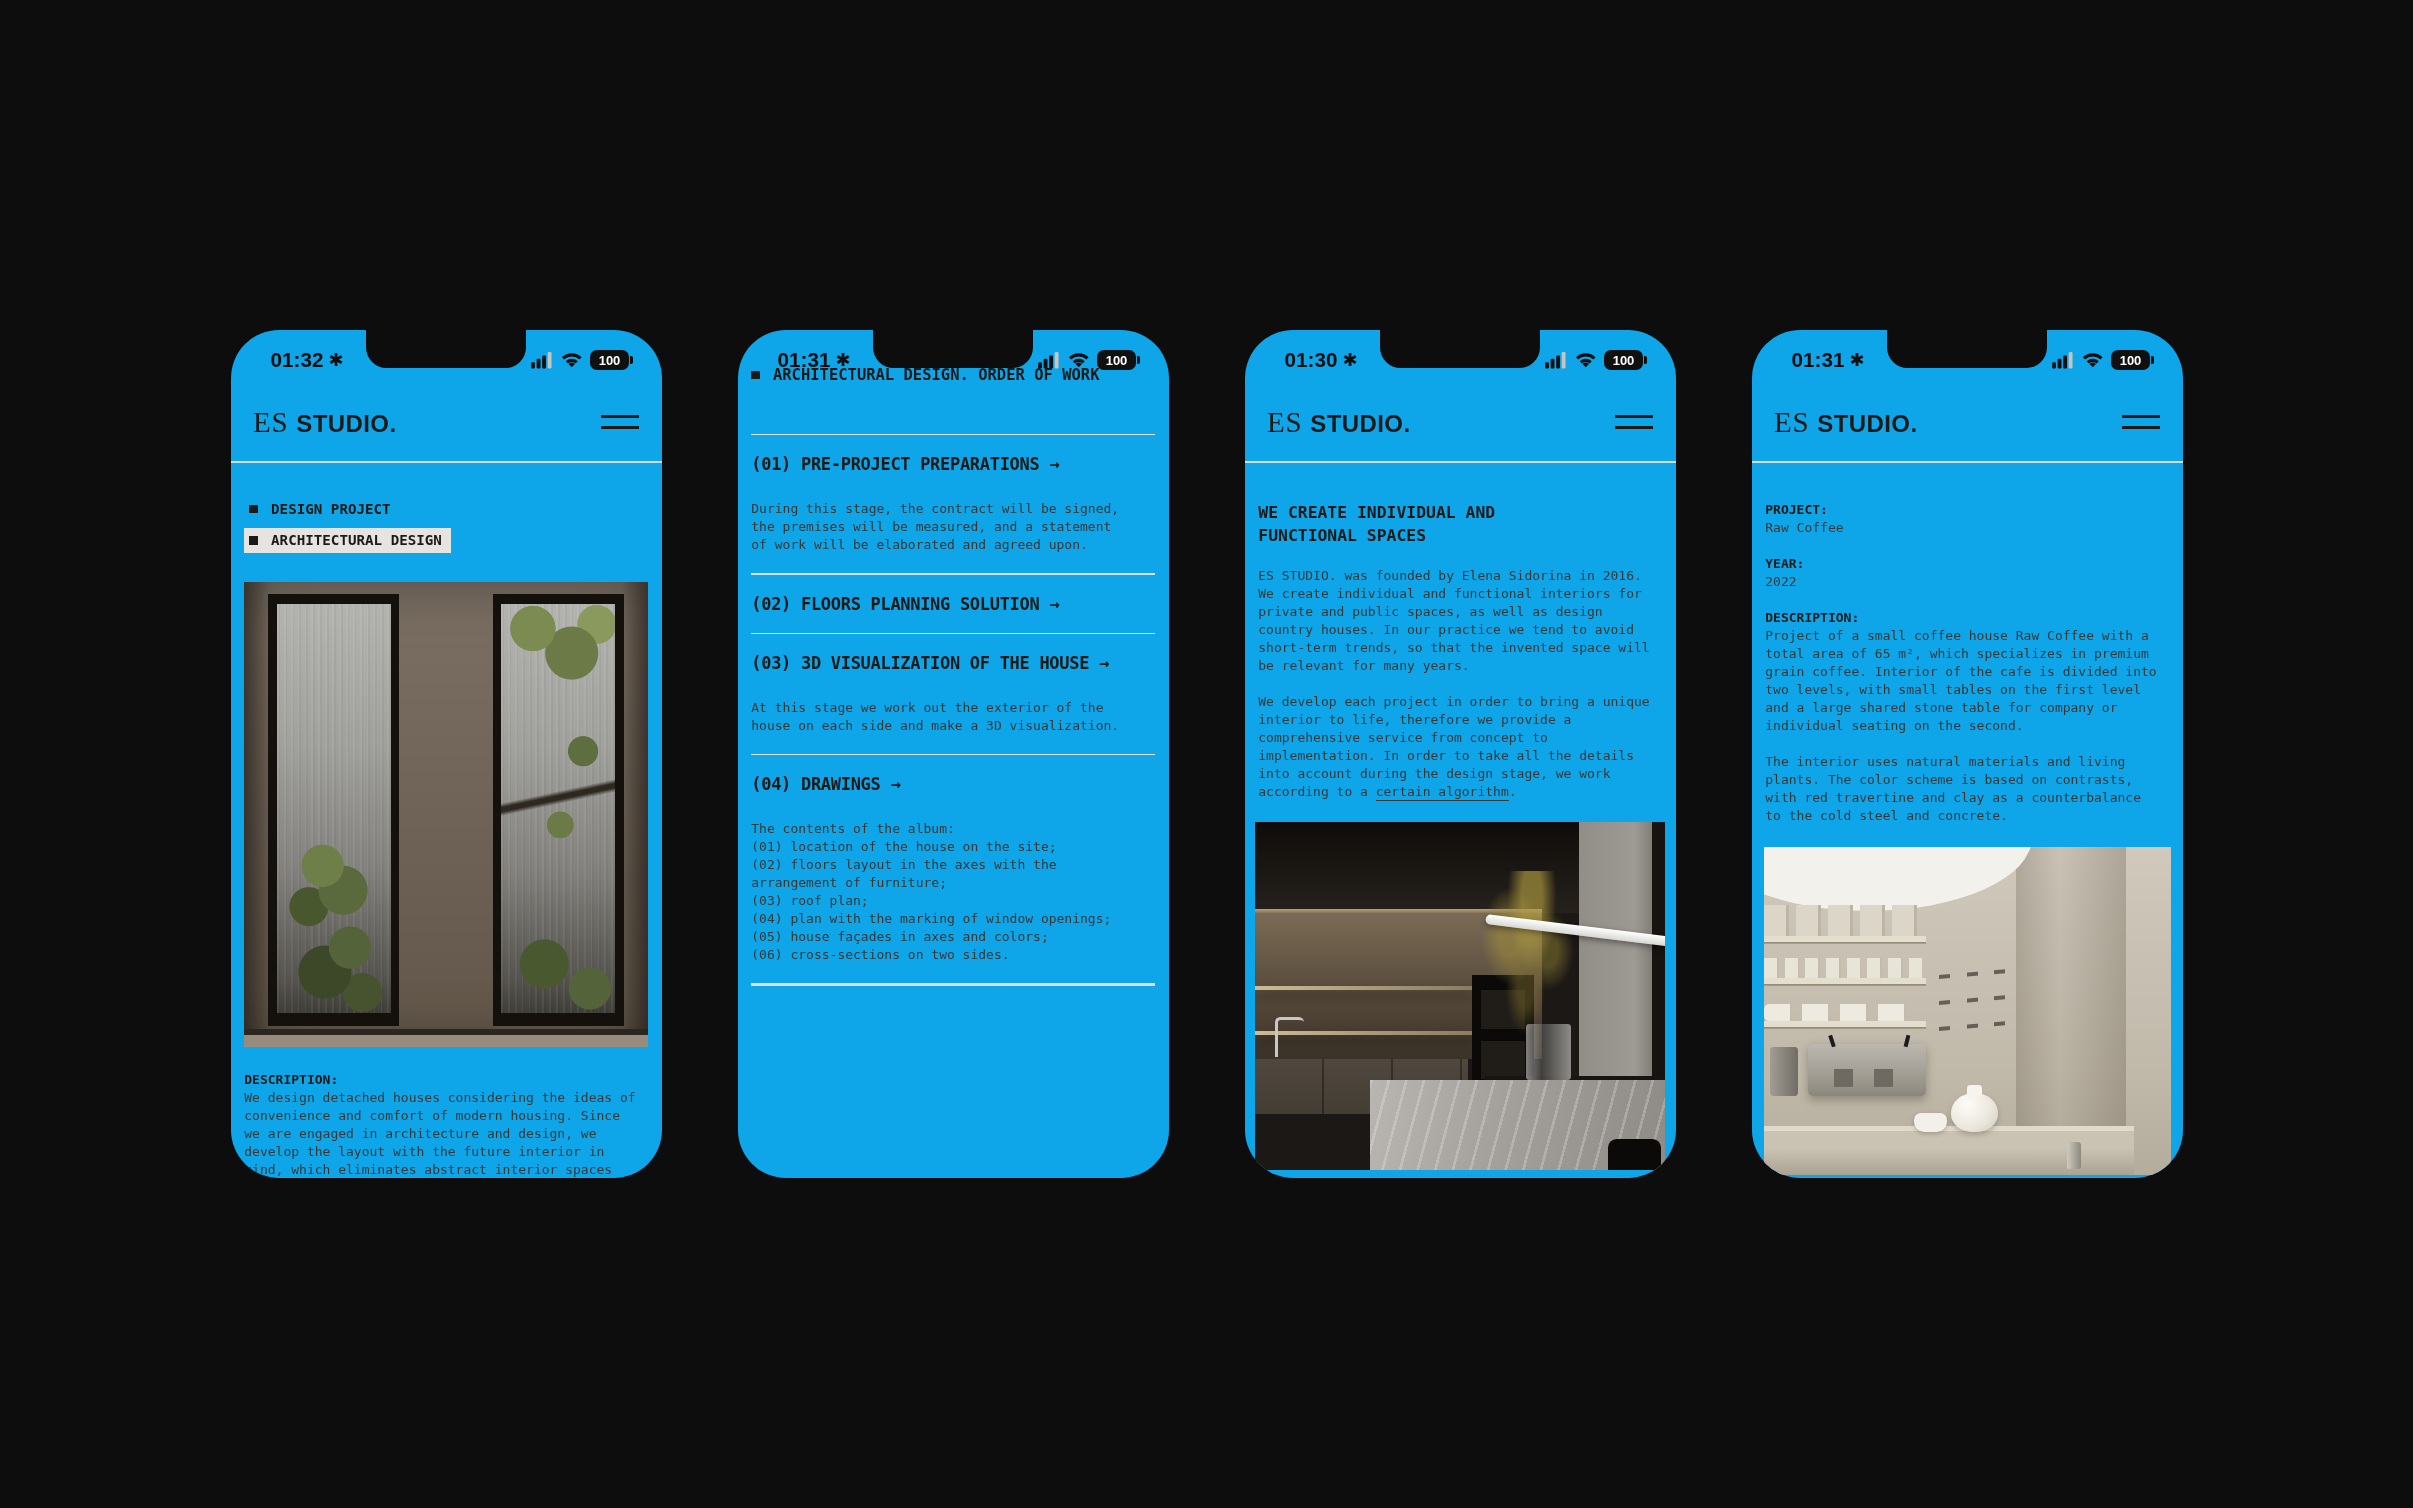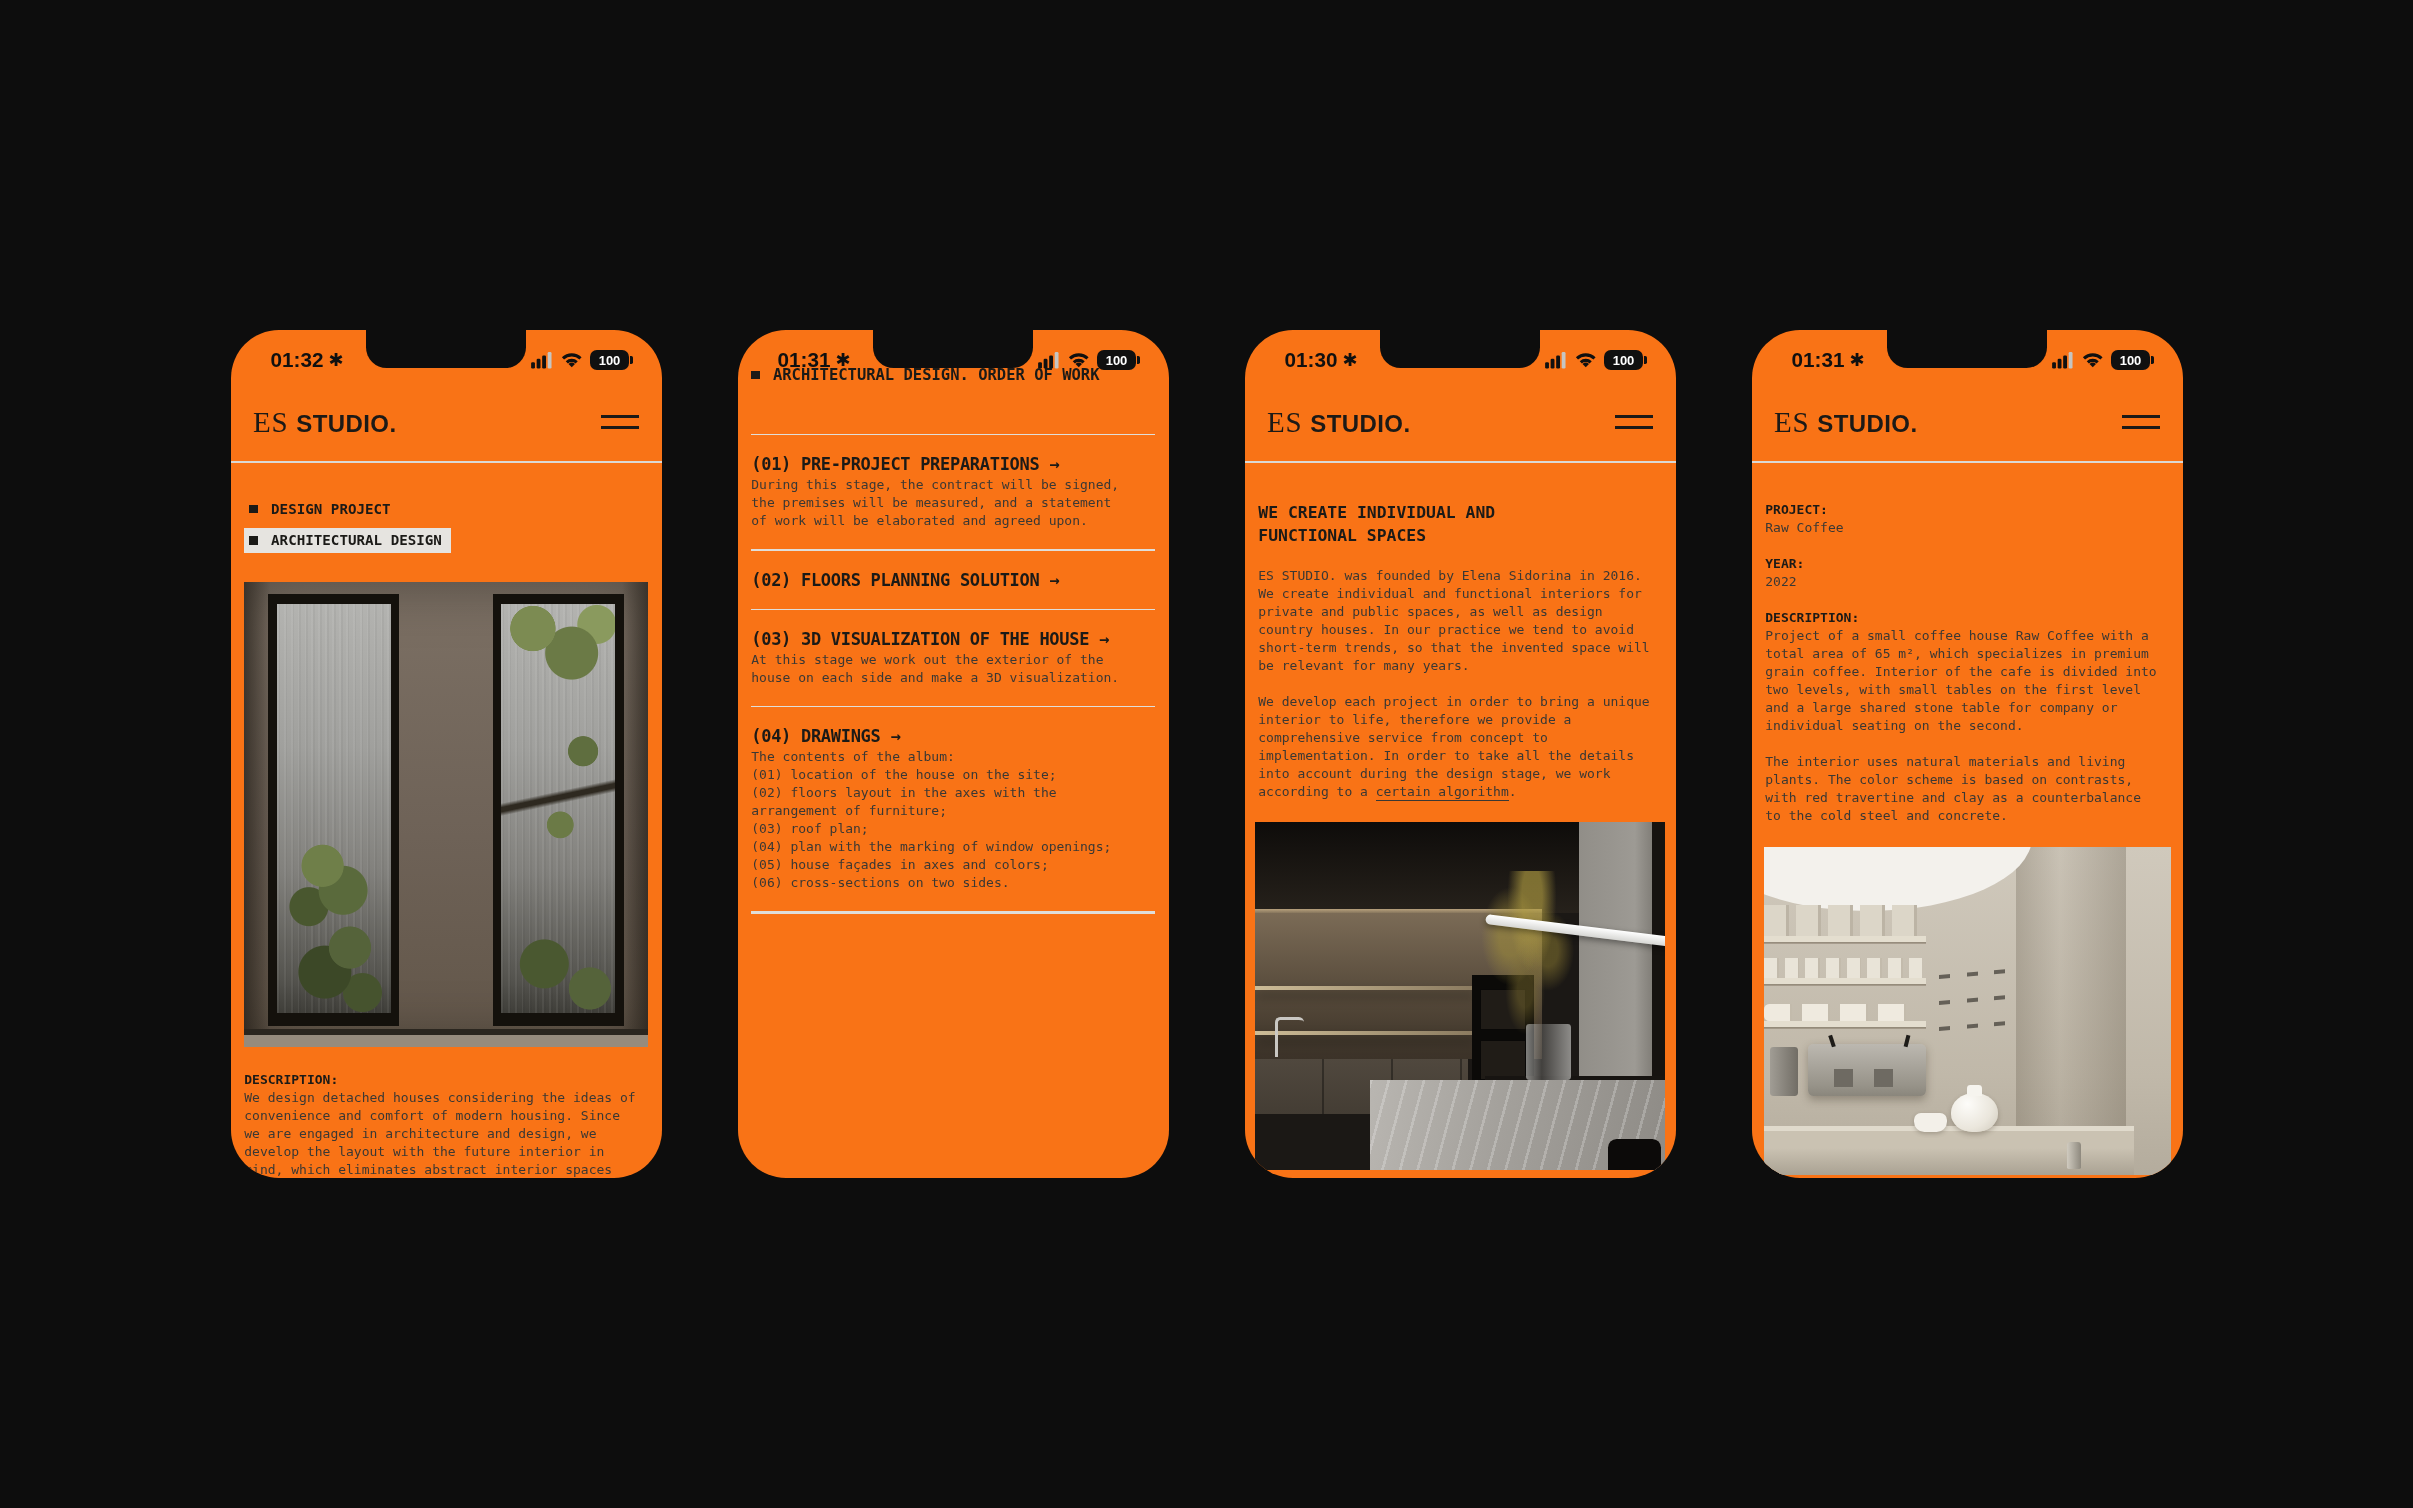--- a/index.html
+++ b/index.html
@@ -2,21 +2,21 @@
 <html style="font-size:13.8px"><head>
 <meta charset="utf-8">
 <style>
   * { margin:0; padding:0; box-sizing:border-box; }
   html,body { width:2413px; height:1508px; background:#0d0d0d; overflow:hidden; }
   body { font-family:"DejaVu Sans Mono","Liberation Mono",monospace; }
 
   .stage { width:2413px; height:1508px; display:flex; justify-content:center; align-items:center; gap:76px; }
 
   
-  .phone { position:relative; width:431px; height:848px; background:#f97316; border-radius:48px; overflow:hidden; flex-shrink:0; }
+  .phone { position:relative; width:431px; height:848px; background:#0ea5e9; border-radius:48px; overflow:hidden; flex-shrink:0; }
   .notch { position:absolute; top:0; left:50%; transform:translateX(-50%); width:160px; height:38px; background:#0d0d0d; border-radius:0 0 20.7px 20.7px; z-index:5; }
   .status-bar { position:absolute; top:0; left:0; right:0; height:50px; display:flex; justify-content:space-between; align-items:center; padding:10.3px 29px 0 40px; z-index:4; }
   .time { font-family:"Liberation Sans",sans-serif; font-weight:700; font-size:20.7px; color:#101010; display:flex; align-items:center; gap:5.2px; }
   .time .ast { font-family:"DejaVu Sans",sans-serif; font-size:18px; margin-top:-1.7px; }
   .status-icons { display:flex; align-items:center; gap:7.8px; }
   .battery { display:flex; align-items:center; }
   .battery-body { min-width:39px; height:20.7px; background:#101010; border-radius:6.9px; color:#ffffff; font-family:"Liberation Sans",sans-serif; font-weight:700; font-size:13px; display:flex; align-items:center; justify-content:center; padding:0 3.4px; }
   .battery-nub { width:2.6px; height:7.8px; background:#101010; border-radius:0 1.7px 1.7px 0; margin-left:0.9px; }
 
   
@@ -69,21 +69,21 @@
   .arch-floor { position:absolute; bottom:0; left:0; right:0; height:12px; background:#968b7d; box-shadow:0 -6px 0 #2b261f; }
 
   .desc-block { margin:24px 13.8px 0 13.8px; }
 
   
   .p2-title { display:flex; align-items:center; gap:13px; margin:36px 13.8px 0 13.8px; font-size:15.5px; font-weight:700; color:#1b1a17; }
   .rule { height:1.3px; background:#e0ded9; margin:0 13.8px; }
   .p2-title-rule { margin-top:50px; }
   .wsection { padding:19px 13.8px 19px 13.8px; display:block; text-decoration:none; cursor:pointer; }
   .wsection h3 { font-size:17px; font-weight:700; color:#1b1a17; letter-spacing:-0.3px; }
-  .wsection .body-text { margin-top:2px; }
+  .wsection .body-text { margin-top:26px; }
 
   
   .p3-title { margin:38px 13.8px 0 13.8px; font-size:16.4px; line-height:23px; font-weight:700; color:#1b1a17; white-space:pre-line; }
   .p3-para { margin:20.7px 13.8px 0 13.8px; }
   .p3-para + .p3-para { margin-top:18px; }
   .text-link { border-bottom:1.7px solid #3a3834; padding-bottom:0.9px; cursor:pointer; }
 
   .img-kitchen { margin:20.7px 10.3px 0 10.3px; height:348px; background:#1b1815; }
   .k-upper { position:absolute; top:0; left:0; right:21%; height:26%; background:linear-gradient(180deg,#0e0c0a,#26211b); }
   .k-glow { position:absolute; top:25%; left:0; right:30%; height:12px; background:linear-gradient(180deg,rgba(232,203,158,0.75),rgba(232,203,158,0)); }

